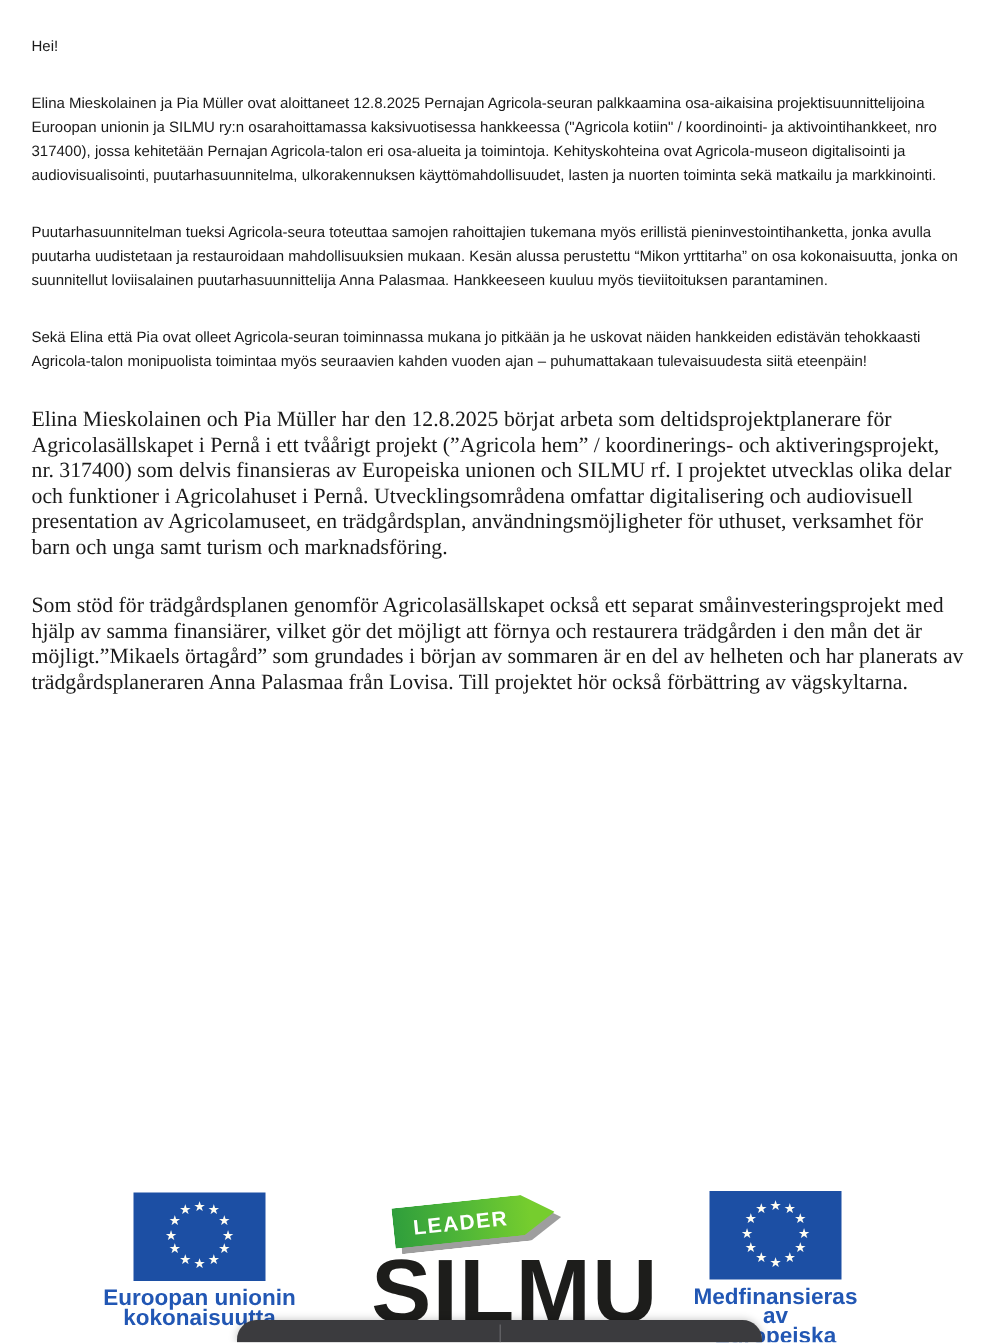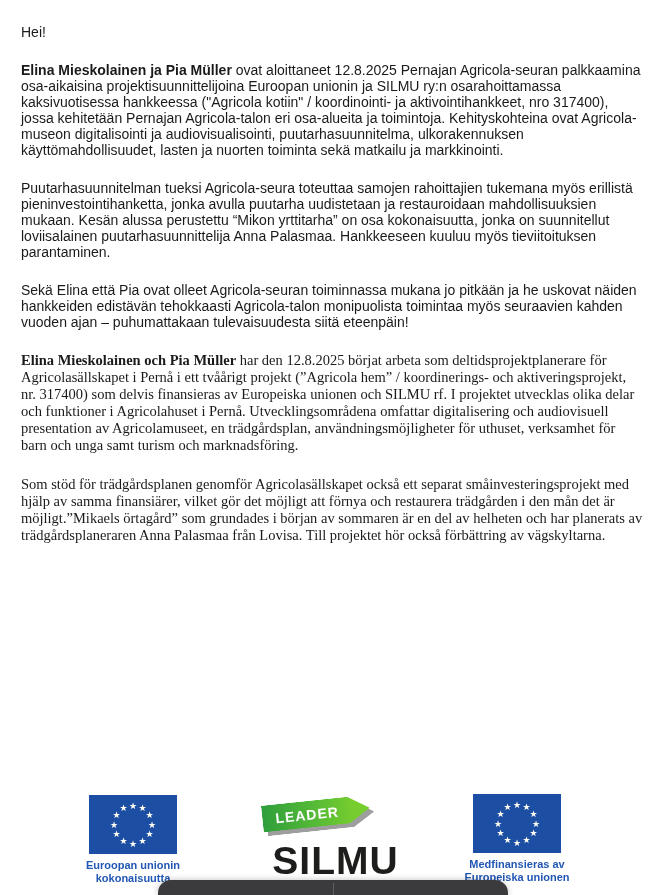--- a/index.html
+++ b/index.html
@@ -17,29 +17,29 @@
   .letter {
     position: absolute;
     left: 21px;
     top: 24px;
     width: 622px;
     color: var(--body-text, #1a1a1a);
   }
   .letter p { margin: 0 0 22px 0; }
   .fi {
     font-family: "Liberation Sans", sans-serif;
-    font-size: 14px;
+    font-size: 10px;
     line-height: 16px;
   }
   .sv {
     font-family: "Liberation Serif", serif;
     font-size: 14.5px;
     line-height: 17px;
   }
-  .letter strong { font-weight: 700; }
+  .letter strong { font-weight: 400; }
 
   
   .logos {
     position: absolute;
     left: 0;
     top: 780px;
     width: 657px;
     height: 115px;
   }
   .eu-logo { position: absolute; width: 130px; text-align: center; }
@@ -56,21 +56,21 @@
     position: absolute;
     transform: translate(-50%, -50%);
     color: var(--eu-star-white, #fffdf2);
     font-size: 9px;
     line-height: 1;
     font-family: "DejaVu Sans", sans-serif;
   }
   .eu-caption {
     margin-top: 5px;
     font-family: "Liberation Sans", sans-serif;
-    font-size: 11px;
+    font-size: 15px;
     line-height: 13px;
     font-weight: 700;
     color: var(--eu-caption-blue, #2257b4);
   }
   .eu-caption span { display: block; }
 
   
   .leader-logo {
     position: absolute;
     left: 50%;
@@ -109,21 +109,21 @@
   .banner-text {
     font-family: "Liberation Sans", sans-serif;
     font-size: 14px;
     font-weight: 700;
     letter-spacing: 1px;
     color: var(--leader-text-white, #ffffff);
   }
   .silmu-text {
     margin-top: 12px;
     font-family: "Liberation Sans", sans-serif;
-    font-size: 39px;
+    font-size: 60px;
     line-height: 44px;
     font-weight: 700;
     letter-spacing: 1px;
     color: var(--silmu-black, #1d1d1b);
   }
 
   
   .floating-toolbar {
     position: absolute;
     left: 158px;

